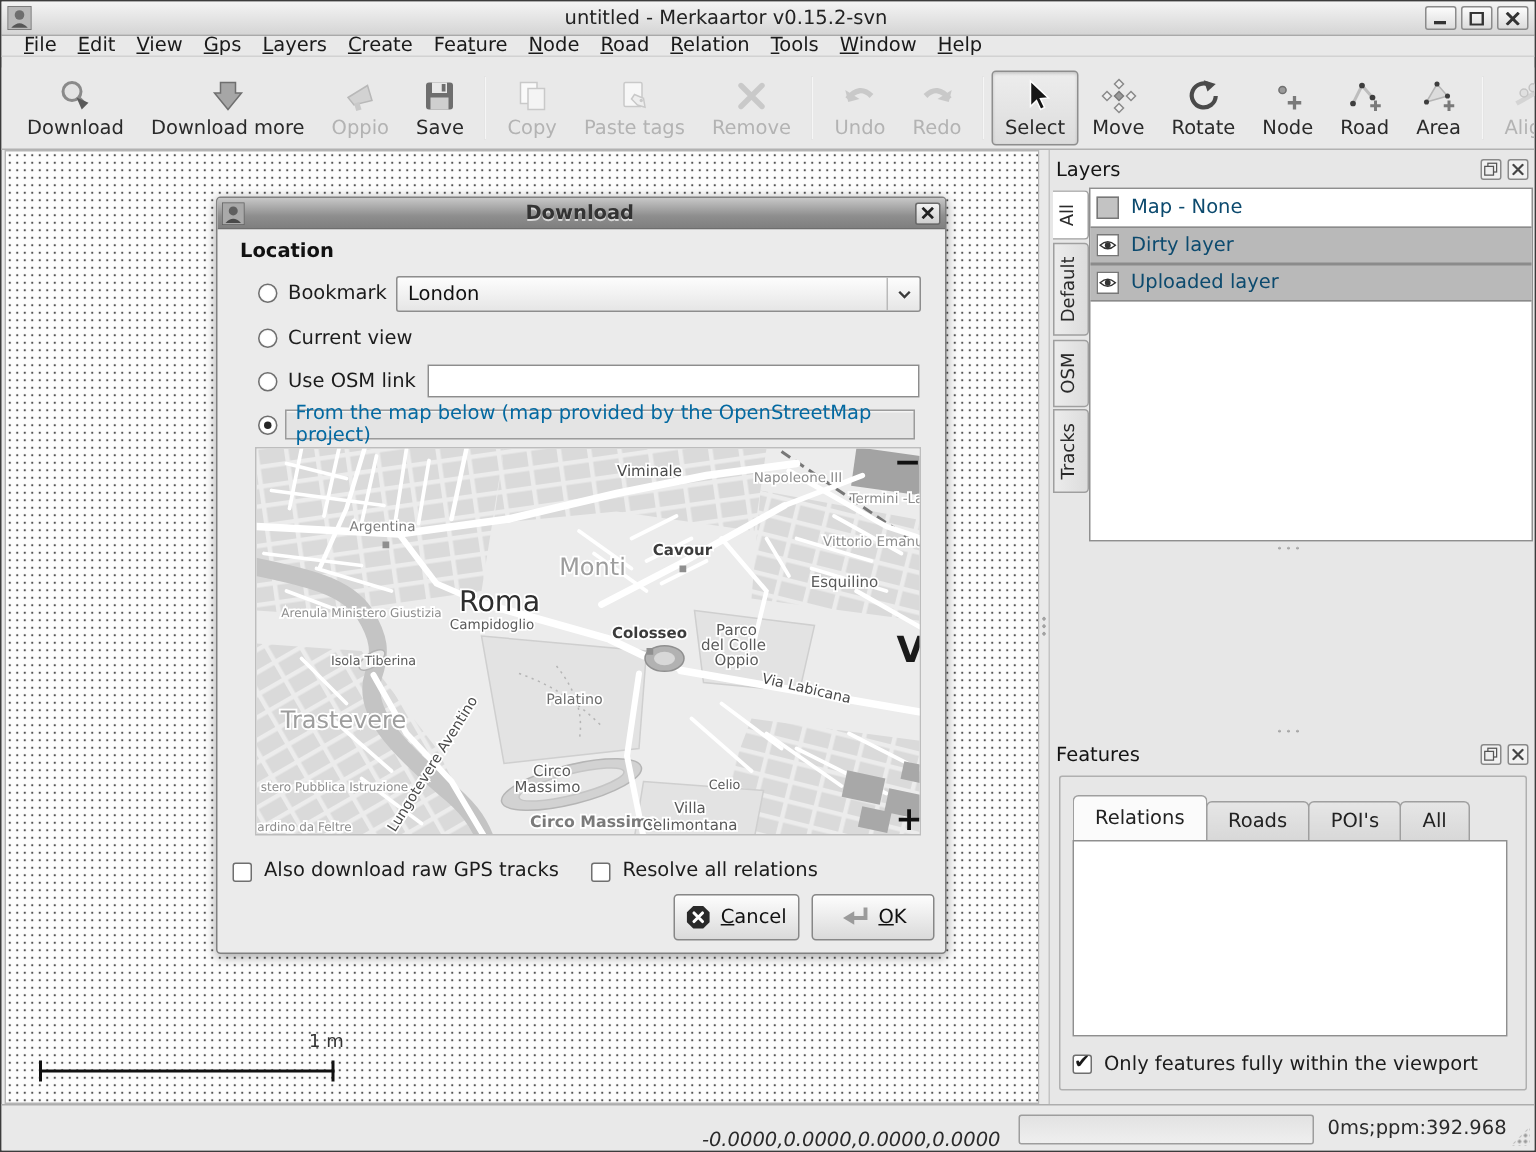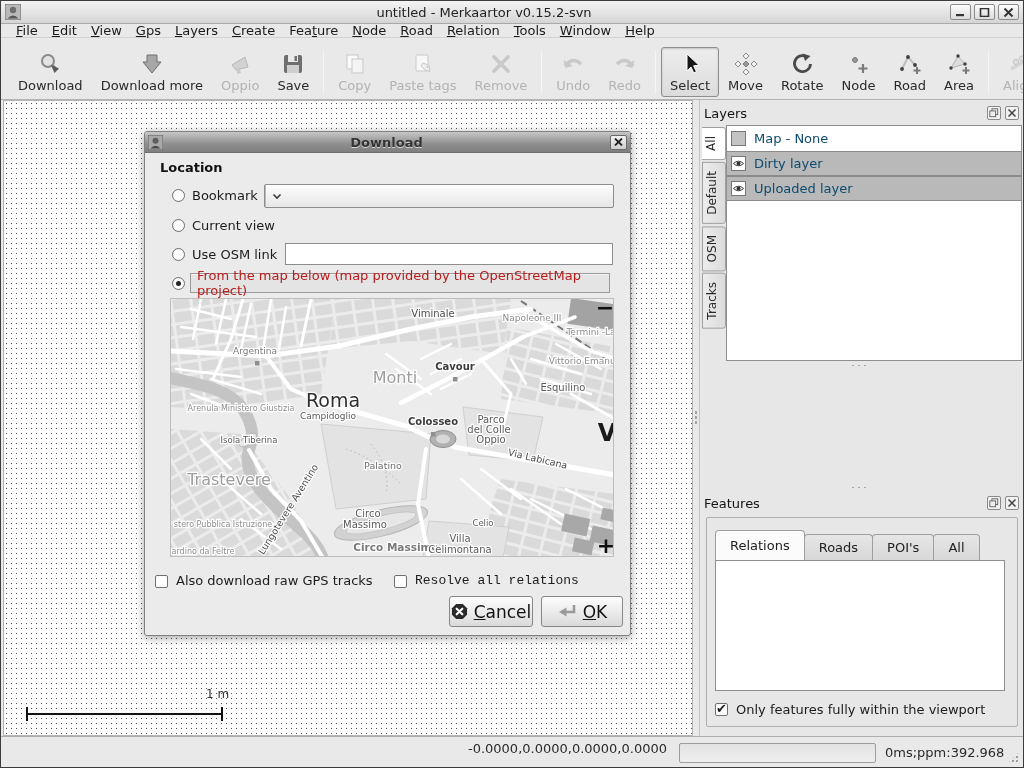--- a/index.html
+++ b/index.html
@@ -60,27 +60,27 @@
     background:radial-gradient(#ffffff 55%,#e2e2e2);}
   .radio.checked::after{content:"";position:absolute;left:3px;top:3px;width:5px;height:5px;border-radius:50%;background:#262626;}
   .dlg-radiolabel{position:absolute;color:#1c1c1c;}
   .combo{position:absolute;left:119px;top:52px;width:350px;height:24px;border:1px solid #8d8d8d;border-radius:2px;
     background:linear-gradient(#fdfdfd,#e6e6e6);display:flex;align-items:center;}
   .combo .cval{flex:1;padding-left:7px;color:#111;}
   .combo .carrow{width:22px;height:100%;border-left:1px solid #b9b9b9;display:flex;align-items:center;justify-content:center;}
   .textinput{position:absolute;left:140px;top:111px;width:328px;height:22px;border:1px solid #8d8d8d;background:#fff;
     font-family:inherit;font-size:13px;padding:0 4px;}
   .framedlabel{position:absolute;left:45px;top:141px;width:420px;height:20px;border:1px solid #9b9b9b;
-    background:#e4e4e4;box-shadow:inset 0 1px 0 #f4f4f4;display:flex;align-items:center;padding-left:6px;color:#b91c1c;}
+    background:#e4e4e4;box-shadow:inset 0 1px 0 #f4f4f4;display:flex;align-items:center;padding-left:6px;color:#0369a1;}
   .mapwidget{position:absolute;left:25px;top:166px;width:444px;height:259px;border:1px solid #bdbdbd;background:#ececec;overflow:hidden;}
   .checkbox{position:absolute;width:13px;height:13px;border:1px solid #6f6f6f;border-radius:2px;background:#fff;}
   .checkbox.checked::after{content:"✔";position:absolute;left:0px;top:-3px;font-size:13px;color:#1a1a1a;}
   .cblabel{position:absolute;color:#1c1c1c;}
   .dlg-btn{position:absolute;top:464px;height:31px;border:1px solid #878787;border-radius:3px;
-    background:linear-gradient(#fdfdfd,#dadada);display:flex;align-items:center;justify-content:center;gap:6px;font-size:17px;color:#111;}
+    background:linear-gradient(#fdfdfd,#dadada);display:flex;align-items:center;justify-content:center;gap:6px;font-size:13px;color:#111;}
   .dlg-btn u{text-decoration:underline;}
   
   .dock{position:absolute;left:698px;top:99px;width:324px;height:636px;background:#e7e7e7;border-left:1px solid #c4c4c4;}
   .panel-header{position:absolute;left:4px;right:4px;height:18px;display:flex;align-items:center;}
   .panel-header .ptitle{flex:1;color:#141414;}
   .pbtn{width:14px;height:14px;margin-left:4px;border:1px solid #8a8a8a;border-radius:2px;background:#f1f1f1;
     display:flex;align-items:center;justify-content:center;}
   .hsplit-dots{position:absolute;left:150px;width:18px;height:5px;
     background-image:radial-gradient(#a8a8a8 1px,transparent 1.2px);background-size:6px 5px;}
   
@@ -99,21 +99,21 @@
   
   .features-frame{position:absolute;left:6px;top:417px;width:312px;height:210px;border:1px solid #b0b0b0;border-radius:2px;}
   .ftabs{position:absolute;left:8px;top:13px;display:flex;align-items:flex-end;height:29px;}
   .ftab{padding:5px 14px;border:1px solid #9f9f9f;border-bottom:none;border-radius:4px 4px 0 0;
     background:linear-gradient(#e6e6e6,#d8d8d8);color:#222;margin-right:-1px;font-size:13px;height:26px;}
   .ftab.active{background:#fbfbfb;height:30px;padding-top:7px;position:relative;z-index:2;}
   .features-list{position:absolute;left:8px;top:42px;width:290px;height:131px;background:#fff;border:1px solid #8f8f8f;}
   .features-cb-row{position:absolute;left:8px;top:184px;display:flex;align-items:center;gap:8px;}
   
   .statusbar{position:absolute;left:0;top:735px;width:100%;height:31px;background:#e9e9e9;border-top:1px solid #adadad;}
-  .coords{position:absolute;right:356px;top:4px;color:#2a2a2a;}
+  .coords{position:absolute;right:356px;top:16px;color:#2a2a2a;font-style:italic;}
   .progress{position:absolute;left:678px;top:6px;width:197px;height:20px;border:1px solid #9d9d9d;border-radius:2px;
     background:linear-gradient(#e2e2e2,#efefef);}
   .metrics{position:absolute;left:884px;top:8px;color:#2a2a2a;}
   .grip{position:absolute;right:3px;bottom:3px;width:13px;height:13px;
     background-image:radial-gradient(#9a9a9a 1px,transparent 1.2px);background-size:4px 4px;
     clip-path:polygon(100% 0,100% 100%,0 100%);}
   svg{display:block;}
   text{font-family:"DejaVu Sans","Liberation Sans",sans-serif;}
 </style>
 </head>
@@ -352,20 +352,21 @@
           <path d="M1 0.5 L8 7.5 M8 0.5 L1 7.5" stroke="#222" stroke-width="1.8"></path>
         </svg>
       </span>
   </div>
 
   <div class="dlg-label-bold">Location</div>
 
   <span class="radio" id="radio-bookmark" style="left:27px;top:57px;"></span>
   <span class="dlg-radiolabel" style="left:47px;top:56px;">Bookmark</span>
   <div class="combo">
+    <span class="cval">London</span>
     <span class="carrow">
         <svg width="10" height="7" viewBox="0 0 10 7">
           <path d="M1.5 1.5 L5 5 L8.5 1.5" stroke="#3a3a3a" stroke-width="1.6" fill="none"></path>
         </svg>
       </span>
   </div>
 
   <span class="radio" id="radio-current-view" style="left:27px;top:87px;"></span>
   <span class="dlg-radiolabel" style="left:47px;top:86px;">Current view</span>
 
@@ -488,21 +489,21 @@
         <text x="32" y="255" font-size="8" fill="#8d8d8d" text-anchor="middle" paint-order="stroke" stroke="#ffffff" stroke-width="2.4">ardino da Feltre</text>
         <text x="436" y="142" font-size="24" font-weight="bold" fill="#1a1a1a" text-anchor="middle" font-family="&quot;DejaVu Serif&quot;,serif">V</text>
         <text x="434" y="16" font-size="22" font-weight="bold" fill="#111" text-anchor="middle">−</text>
         <text x="435" y="254" font-size="22" font-weight="bold" fill="#111" text-anchor="middle">+</text>
       </svg>
   </div>
 
   <span class="checkbox" id="cb-gps" style="left:10px;top:443px;"></span>
   <span class="cblabel" style="left:31px;top:441px;">Also download raw GPS tracks</span>
   <span class="checkbox" id="cb-resolve" style="left:249px;top:443px;"></span>
-  <span class="cblabel" style="left:270px;top:441px;font-family:Liberation Mono, monospace;">Resolve all relations</span>
+  <span class="cblabel" style="left:270px;top:441px;">Resolve all relations</span>
 
   <div class="dlg-btn" style="left:304px;width:84px;">
     <span>
         <svg width="17" height="17" viewBox="0 0 18 18">
           <path d="M5.5 1 h7 l4.5 4.5 v7 L12.5 17 h-7 L1 12.5 v-7 z" fill="#2a2a2a"></path>
           <path d="M6 6 L12 12 M12 6 L6 12" stroke="#fff" stroke-width="2.2" stroke-linecap="round"></path>
         </svg>
       </span>
     <span id="cancel-label"><u>C</u>ancel</span>
   </div>

